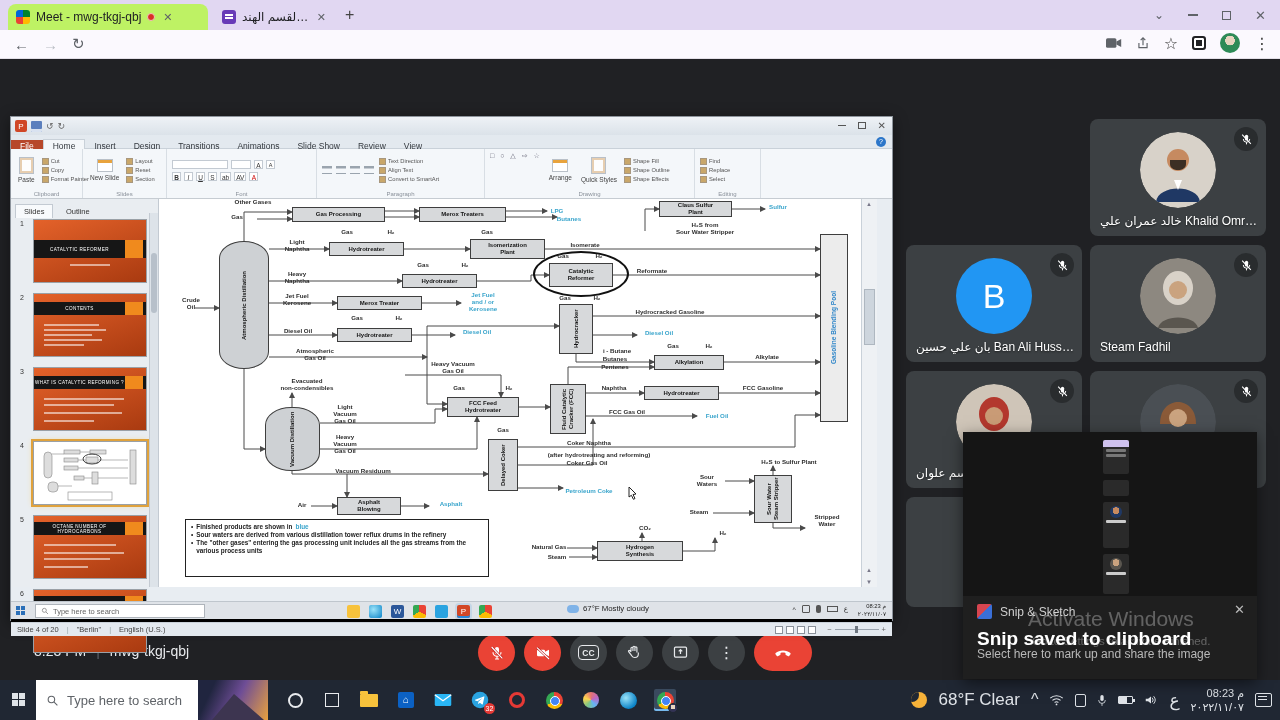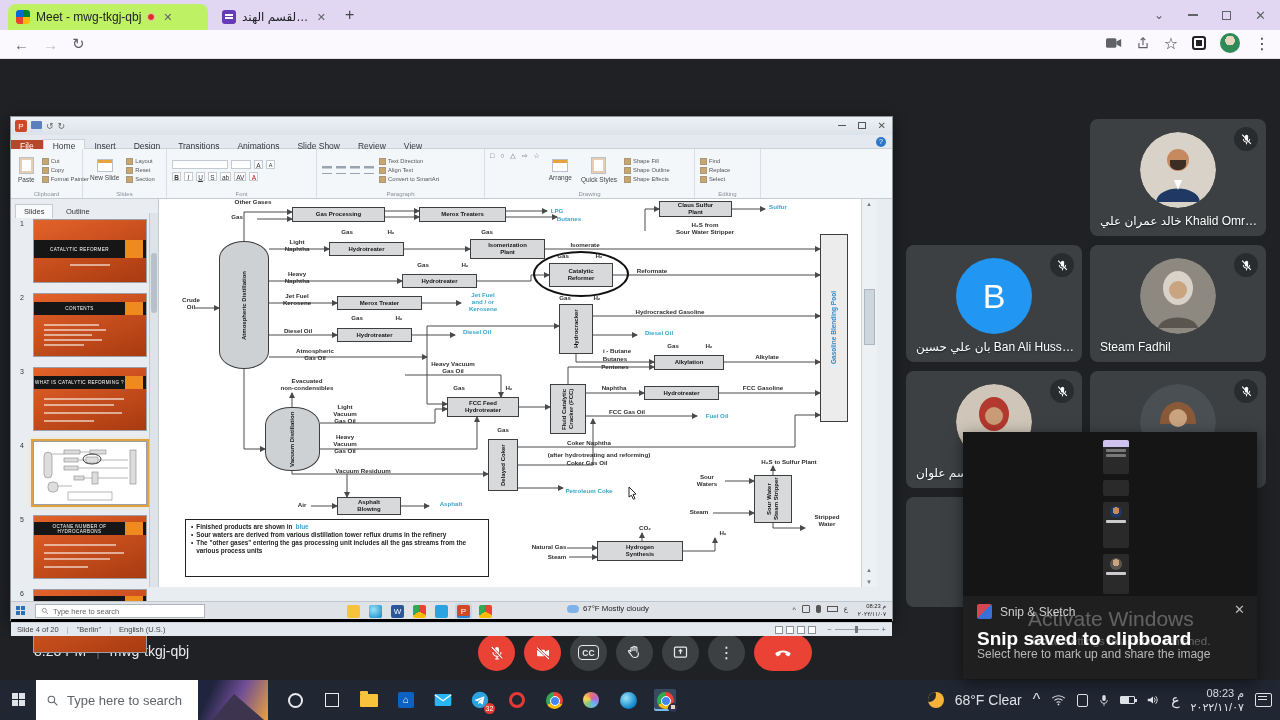--- a/index.html
+++ b/index.html
@@ -181,21 +181,21 @@
   .folder::before { content:""; position:absolute; top:-3px; left:0; width:8px; height:3px; background:#f7c23c; border-radius:1px 1px 0 0; }
   .store { width:16px; height:16px; background:#0b61c4; border-radius:2px; color:#fff; font-size:10px; text-align:center; line-height:16px; }
   .chrome { width:17px; height:17px; border-radius:50%; background:conic-gradient(#ea4335 0 33%,#fbbc05 0 66%,#34a853 0 100%); position:relative; }
   .chrome::after { content:""; position:absolute; left:4.5px; top:4.5px; width:8px; height:8px; background:#4285f4; border:1.5px solid #fff; border-radius:50%; }
   .edge { width:17px; height:17px; border-radius:50%; background:radial-gradient(circle at 35% 35%,#9be3f9,#0c84c8 70%); }
   .opera { width:16px; height:16px; border:3px solid #e53935; border-radius:50%; }
   .paint { width:16px; height:16px; border-radius:50%; background:conic-gradient(#e57373,#ba68c8,#64b5f6,#81c784,#ffd54f,#e57373); }
   .badge { position:absolute; right:-4px; bottom:-3px; min-width:11px; height:11px; background:#e53935; border-radius:6px; color:#fff; font-size:7px; text-align:center; line-height:11px; padding:0 1px; }
   .miniav { position:absolute; right:-2px; bottom:-2px; width:10px; height:10px; border-radius:50%; background:radial-gradient(circle at 50% 38%,#e8d5c0 0 35%,#335 36%); border:1px solid #202733; }
   #tray { position:absolute; right:0; top:0; height:40px; display:flex; align-items:center; gap:11px; color:#dfe3e8; padding-right:8px; }
-  #tray .txt { font-size:14px; }
+  #tray .txt { font-size:17px; }
   .crescent { width:16px; height:16px; border-radius:50%; background:#f7b239; position:relative; overflow:hidden; }
   .crescent::after { content:""; position:absolute; left:-6px; top:-4px; width:14px; height:14px; border-radius:50%; background:#202733; }
   .battery { width:15px; height:8px; border:1.3px solid #dfe3e8; border-radius:1px; position:relative; background:linear-gradient(90deg,#dfe3e8 0 60%,transparent 60%); }
   .battery::after { content:""; position:absolute; right:-3px; top:1.5px; width:2px; height:3px; background:#dfe3e8; }
   #wclock { text-align:right; font-size:11px; line-height:1.3; }
   .notifbtn { width:17px; height:14px; border:1.4px solid #dfe3e8; border-radius:2px; position:relative; }
   .notifbtn::after { content:""; position:absolute; left:2px; top:2px; width:9px; height:1.4px; background:#dfe3e8; box-shadow:0 3px 0 #dfe3e8; }
   svg.glyph { display:block; }
 </style>
 </head>

